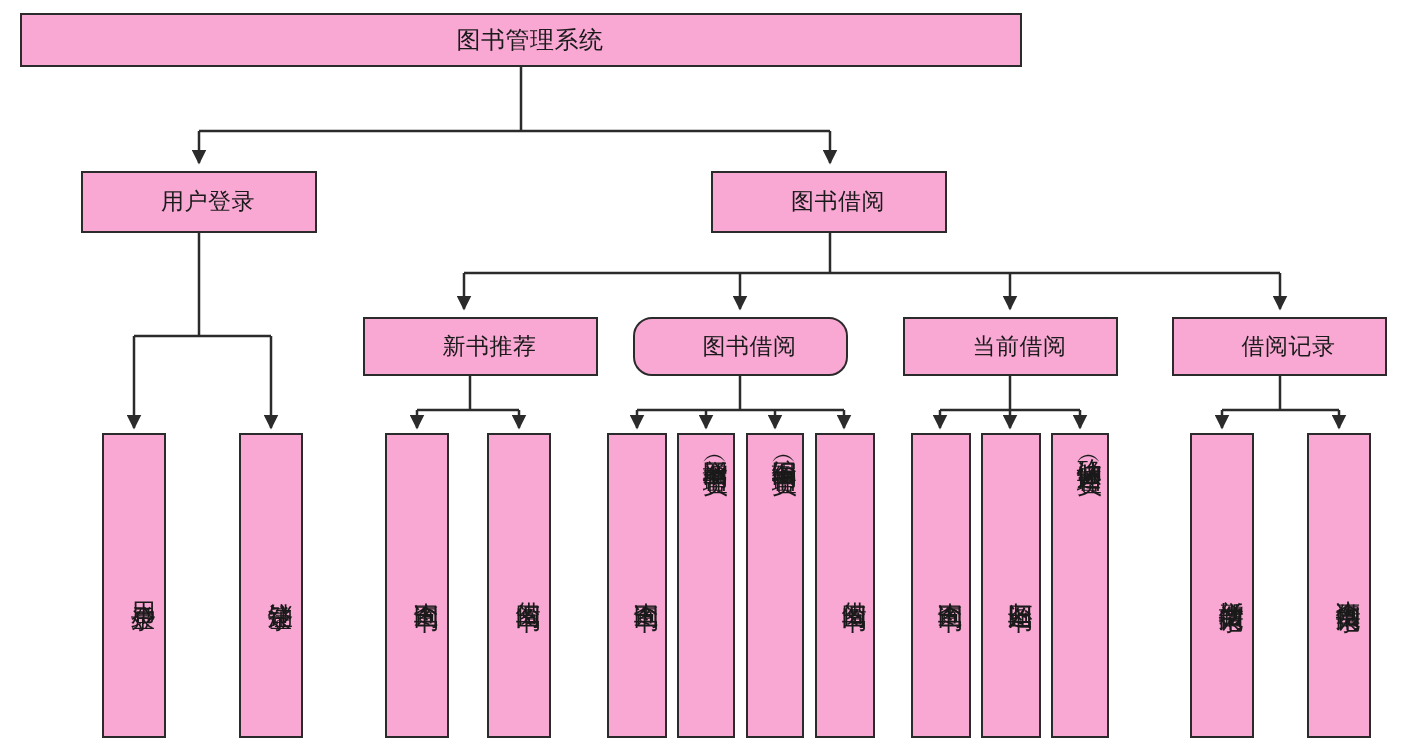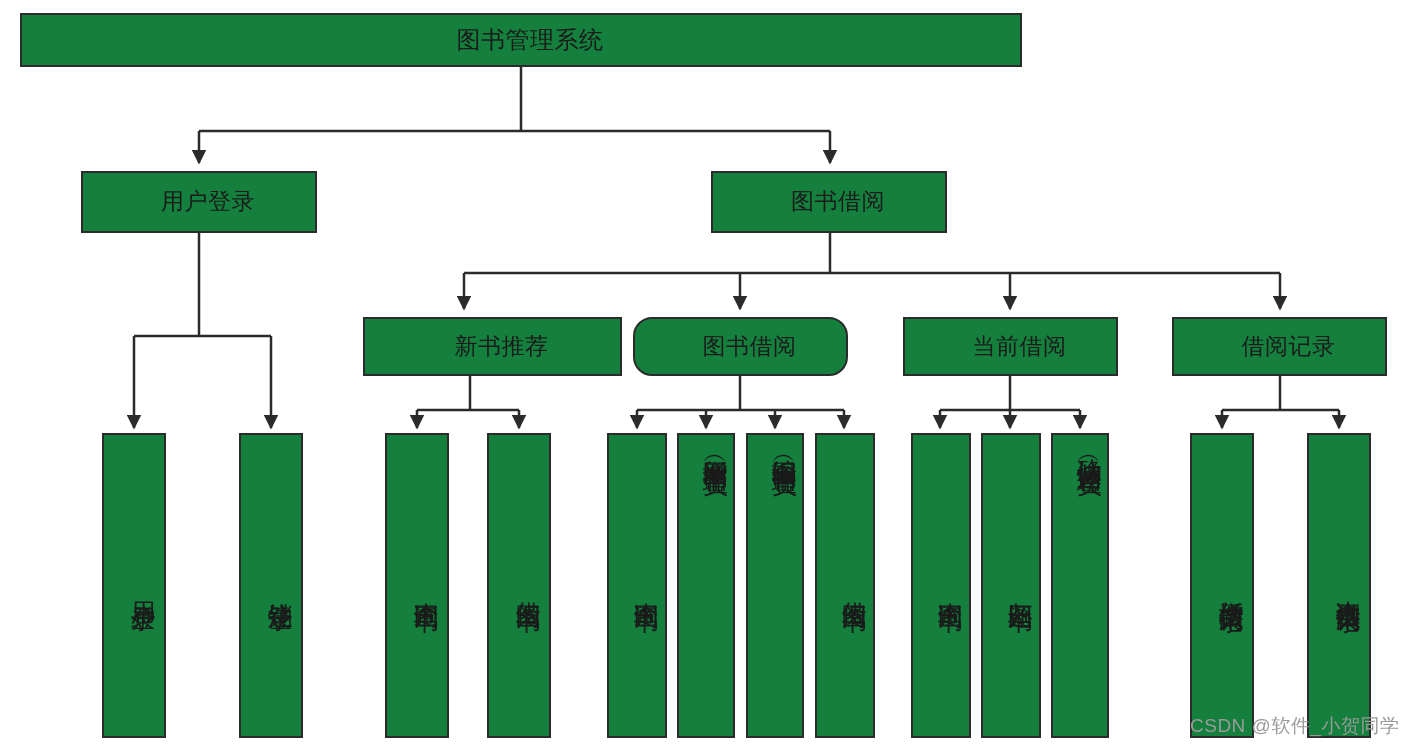--- a/index.html
+++ b/index.html
@@ -22,21 +22,21 @@
     position: absolute;
     top: 0;
     left: 0;
     width: 1405px;
     height: 747px;
     pointer-events: none;
   }
   .node {
     position: absolute;
     box-sizing: border-box;
-    background: #15803d;
+    background: #f9a8d4;
     border: 2px solid #2b2b2b;
     display: flex;
     align-items: center;
     justify-content: center;
     color: #1a1a1a;
     z-index: 2;
     padding-left: 18px;
   }
   .node-label {
     display: block;
@@ -140,21 +140,21 @@
   </div>
 
   <div class="node horiz" style="left:81px; top:171px; width:236px; height:62px;">
     <span class="node-label">用户登录</span>
   </div>
 
   <div class="node horiz" style="left:711px; top:171px; width:236px; height:62px;">
     <span class="node-label">图书借阅</span>
   </div>
 
-  <div class="node horiz" style="left:363px; top:317px; width:259px; height:59px;">
+  <div class="node horiz" style="left:363px; top:317px; width:235px; height:59px;">
     <span class="node-label">新书推荐</span>
   </div>
 
   <div class="node horiz" style="left:633px; top:317px; width:215px; height:59px;border-radius:19px;">
     <span class="node-label">图书借阅</span>
   </div>
 
   <div class="node horiz" style="left:903px; top:317px; width:215px; height:59px;">
     <span class="node-label">当前借阅</span>
   </div>
@@ -208,15 +208,14 @@
   </div>
 
   <div class="node vert" style="left:1190px; top:433px; width:64px; height:305px;">
     <span class="node-label">新增借阅记录</span>
   </div>
 
   <div class="node vert" style="left:1307px; top:433px; width:64px; height:305px;">
     <span class="node-label">查询借阅记录</span>
   </div>
 
-  <div class="watermark" style="left:1190px; top:713px;">CSDN @软件_小贺同学</div>
 
 </div>
 
 </body></html>

